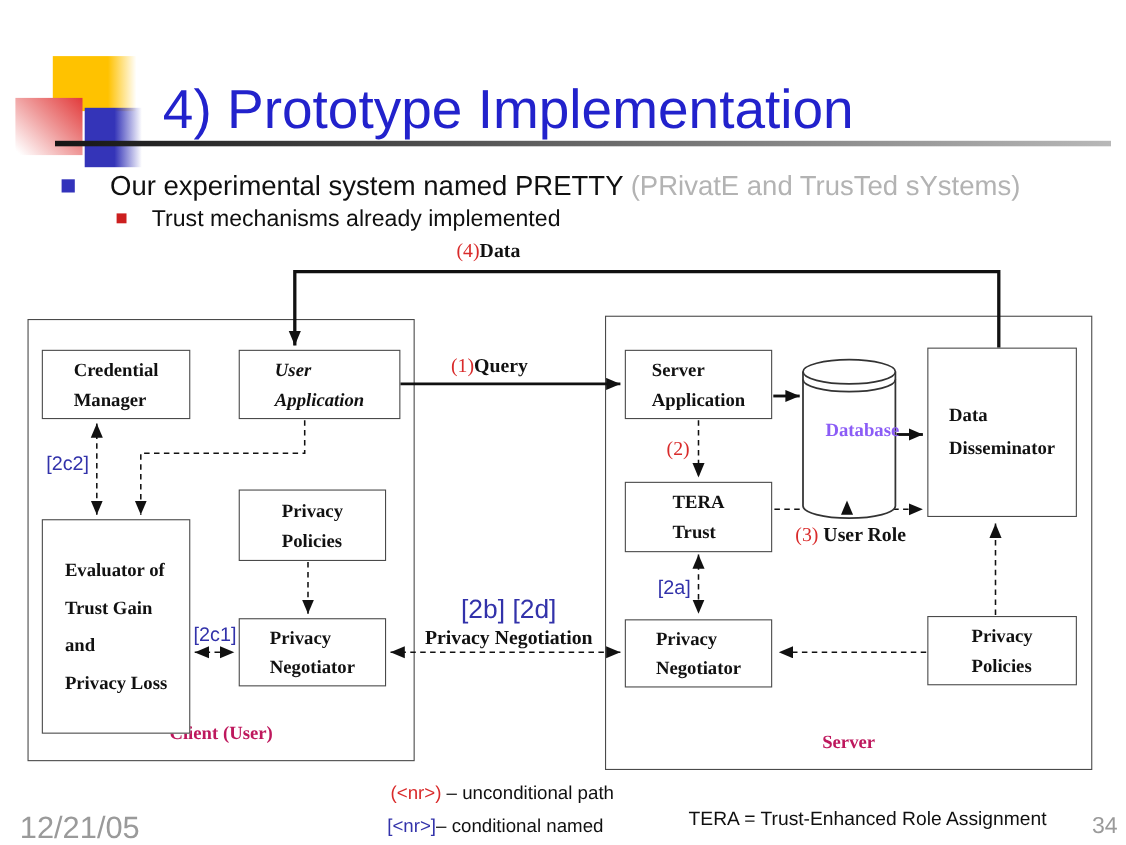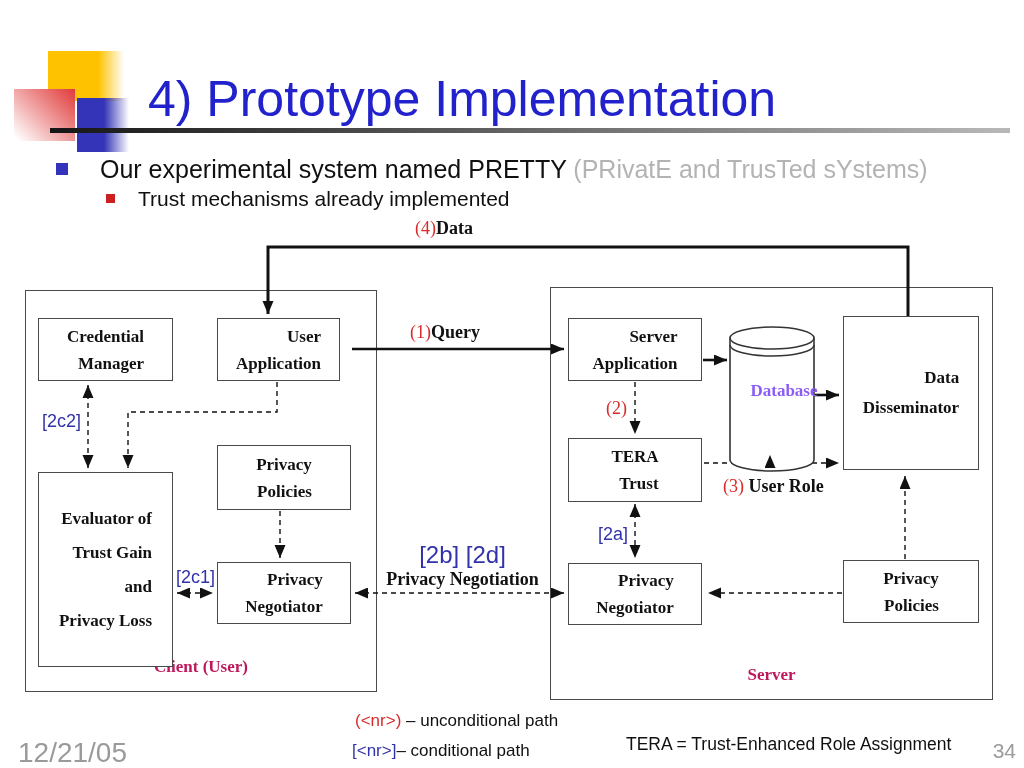--- a/index.html
+++ b/index.html
@@ -23,21 +23,21 @@
   .bullet1 { position:absolute; left:100px; top:155px; font-size:25px; color:#101010; white-space:nowrap; }
   .bullet1 .muted { color:#b3b3b3; }
   .bullet2-marker { position:absolute; left:106px; top:194px; width:9px; height:9px; background:#cc1f1f; }
   .bullet2 { position:absolute; left:138px; top:187px; font-size:21px; color:#101010; white-space:nowrap; }
 
   
   .outer { position:absolute; border:1.5px solid #4a4a4a; box-sizing:border-box; background:transparent; }
   .caption { position:absolute; left:0; right:0; bottom:14px; text-align:center;
     font-family:Liberation Serif, serif; font-weight:bold; font-size:17px; color:#be185d; }
   .dbox { position:absolute; background:#fff; border:1.4px solid #4a4a4a; box-sizing:border-box;
-    display:flex; align-items:center; justify-content:center; text-align:right;
+    display:flex; align-items:center; justify-content:center; text-align:left;
     font-family:"Liberation Serif",serif; font-weight:bold; font-size:17px; color:#111; }
   .dbox span { white-space:pre-line; line-height:27px; }
   .dbox.tall span { line-height:34px; }
   .dbox.wide span { line-height:30px; }
   .dblabel { position:absolute; left:730px; top:381px; width:108px; text-align:center;
     font-family:"Liberation Serif",serif; font-weight:bold; font-size:17px; color:#8b5cf6; }
 
   .svg-layer { position:absolute; left:0; top:0; }
 
   
@@ -111,21 +111,21 @@
     <path d="M770,464 L770,455" fill="none" stroke="#111" stroke-width="1.4" stroke-dasharray="5,4" marker-end="url(#ah)"></path>
     <path d="M635,504 L635,558" fill="none" stroke="#111" stroke-width="1.4" stroke-dasharray="5,4" marker-start="url(#ahr)" marker-end="url(#ah)"></path>
     <path d="M842,593 L708,593" fill="none" stroke="#111" stroke-width="1.4" stroke-dasharray="5,4" marker-end="url(#ah)"></path>
     <path d="M905,559 L905,476" fill="none" stroke="#111" stroke-width="1.4" stroke-dasharray="5,4" marker-end="url(#ah)"></path>
   </svg>
 
   <div class="dbox" style="left:38px; top:318px; width:135px; height:63px;">
     <span>Credential
 Manager</span>
     </div>
-  <div class="dbox" style="left:217px; top:318px; width:123px; height:63px;">
+  <div class="dbox" style="left:217px; top:318px; width:147px; height:63px;font-style:italic;">
     <span>User
 Application</span>
     </div>
   <div class="dbox" style="left:217px; top:445px; width:134px; height:65px;">
     <span>Privacy
 Policies</span>
     </div>
   <div class="dbox tall" style="left:38px; top:472px; width:135px; height:195px;">
     <span>Evaluator of
 Trust Gain
@@ -166,19 +166,19 @@
 
   <div class="cond-label" style="left:598px; top:524px;">[2a]</div>
   <div class="cond-label" style="left:176px; top:567px;">[2c1]</div>
   <div class="cond-label" style="left:42px; top:411px;">[2c2]</div>
   <div class="neg-label">
     <div class="cond">[2b] [2d]</div>
     <div class="word">Privacy Negotiation</div>
   </div>
 
   <div class="legend-line" style="left:355px; top:711px;"><span class="legend-sym-red">(&lt;nr&gt;)</span><span> – unconditional path</span></div>
-  <div class="legend-line" style="left:352px; top:741px;"><span class="legend-sym-blue">[&lt;nr&gt;]</span><span>– conditional path</span></div>
+  <div class="legend-line" style="left:352px; top:741px;"><span class="legend-sym-blue">[&lt;nr&gt;]</span><span>– conditional named</span></div>
   <div class="tera-note">TERA = Trust-Enhanced Role Assignment</div>
 
   <div class="footer-date">12/21/05</div>
   <div class="footer-page">34</div>
 
 </div>
 
 </body></html>

